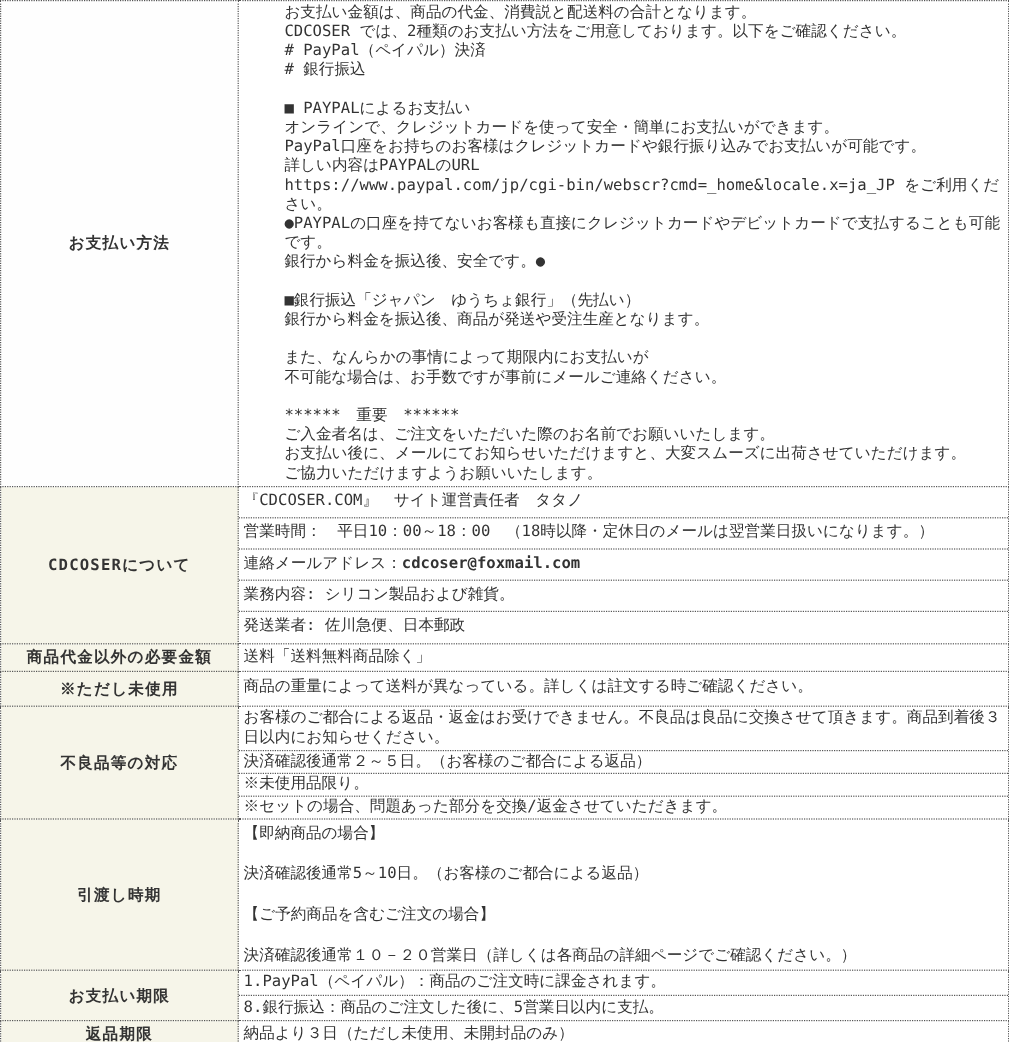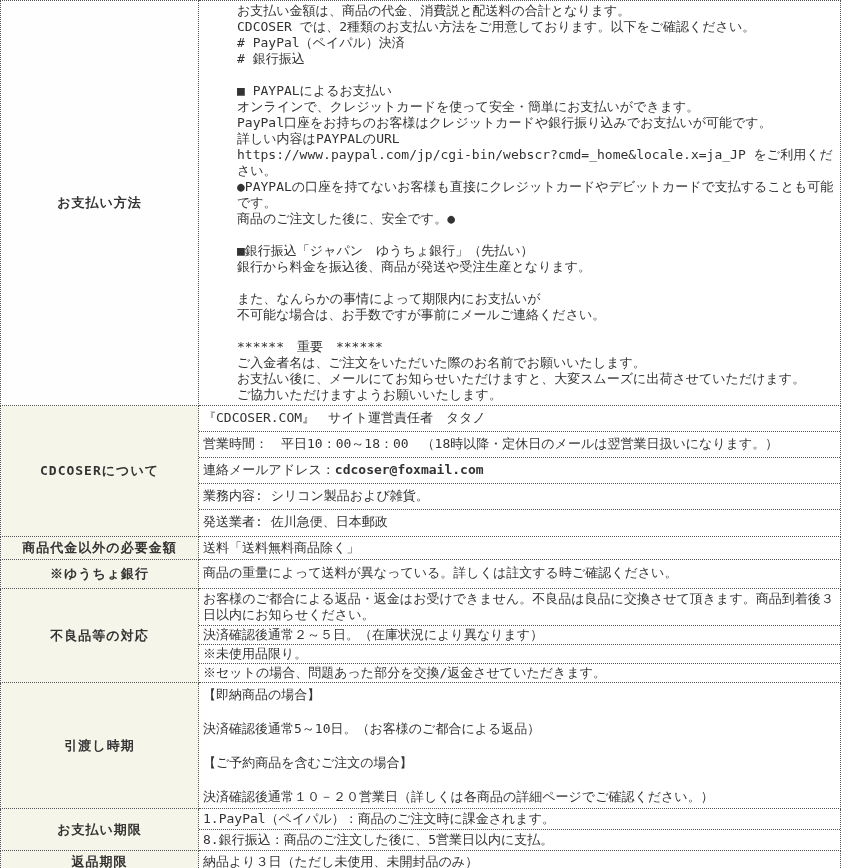--- a/index.html
+++ b/index.html
@@ -80,21 +80,21 @@
             <div class="line">CDCOSER では、2種類のお支払い方法をご用意しております。以下をご確認ください。</div>
             <div class="line"># PayPal（ペイパル）決済</div>
             <div class="line"># 銀行振込</div>
             <div class="line">&nbsp;</div>
             <div class="line">■ PAYPALによるお支払い</div>
             <div class="line">オンラインで、クレジットカードを使って安全・簡単にお支払いができます。</div>
             <div class="line">PayPal口座をお持ちのお客様はクレジットカードや銀行振り込みでお支払いが可能です。</div>
             <div class="line">詳しい内容はPAYPALのURL</div>
             <div class="line">https://www.paypal.com/jp/cgi-bin/webscr?cmd=_home&amp;locale.x=ja_JP をご利用ください。</div>
             <div class="line">●PAYPALの口座を持てないお客様も直接にクレジットカードやデビットカードで支払することも可能です。</div>
-            <div class="line">商品のご注文した後に、安全です。●</div>
+            <div class="line">銀行から料金を振込後、安全です。●</div>
             <div class="line">&nbsp;</div>
             <div class="line">■銀行振込「ジャパン　ゆうちょ銀行」（先払い）</div>
             <div class="line">銀行から料金を振込後、商品が発送や受注生産となります。</div>
             <div class="line">&nbsp;</div>
             <div class="line">また、なんらかの事情によって期限内にお支払いが</div>
             <div class="line">不可能な場合は、お手数ですが事前にメールご連絡ください。</div>
             <div class="line">&nbsp;</div>
             <div class="line">******　重要　******</div>
             <div class="line">ご入金者名は、ご注文をいただいた際のお名前でお願いいたします。</div>
             <div class="line">お支払い後に、メールにてお知らせいただけますと、大変スムーズに出荷させていただけます。</div>
@@ -124,35 +124,35 @@
       </tr>
       <tr class="row row-2">
         <th class="hdr">商品代金以外の必要金額</th>
         <td class="content">
           <div class="subcell">
             <div class="line">送料「送料無料商品除く」</div>
           </div>
         </td>
       </tr>
       <tr class="row row-3">
-        <th class="hdr">※ゆうちょ銀行</th>
+        <th class="hdr">※ただし未使用</th>
         <td class="content">
           <div class="subcell">
             <div class="line">商品の重量によって送料が異なっている。詳しくは註文する時ご確認ください。</div>
           </div>
         </td>
       </tr>
       <tr class="row row-4">
         <th class="hdr">不良品等の対応</th>
         <td class="content">
           <div class="subcell">
             <div class="line">お客様のご都合による返品・返金はお受けできません。不良品は良品に交換させて頂きます。商品到着後３日以内にお知らせください。</div>
           </div>
           <div class="subcell">
-            <div class="line">決済確認後通常２～５日。（在庫状況により異なります）</div>
+            <div class="line">決済確認後通常２～５日。（お客様のご都合による返品）</div>
           </div>
           <div class="subcell">
             <div class="line">※未使用品限り。</div>
           </div>
           <div class="subcell">
             <div class="line">※セットの場合、問題あった部分を交換/返金させていただきます。</div>
           </div>
         </td>
       </tr>
       <tr class="row row-5">

